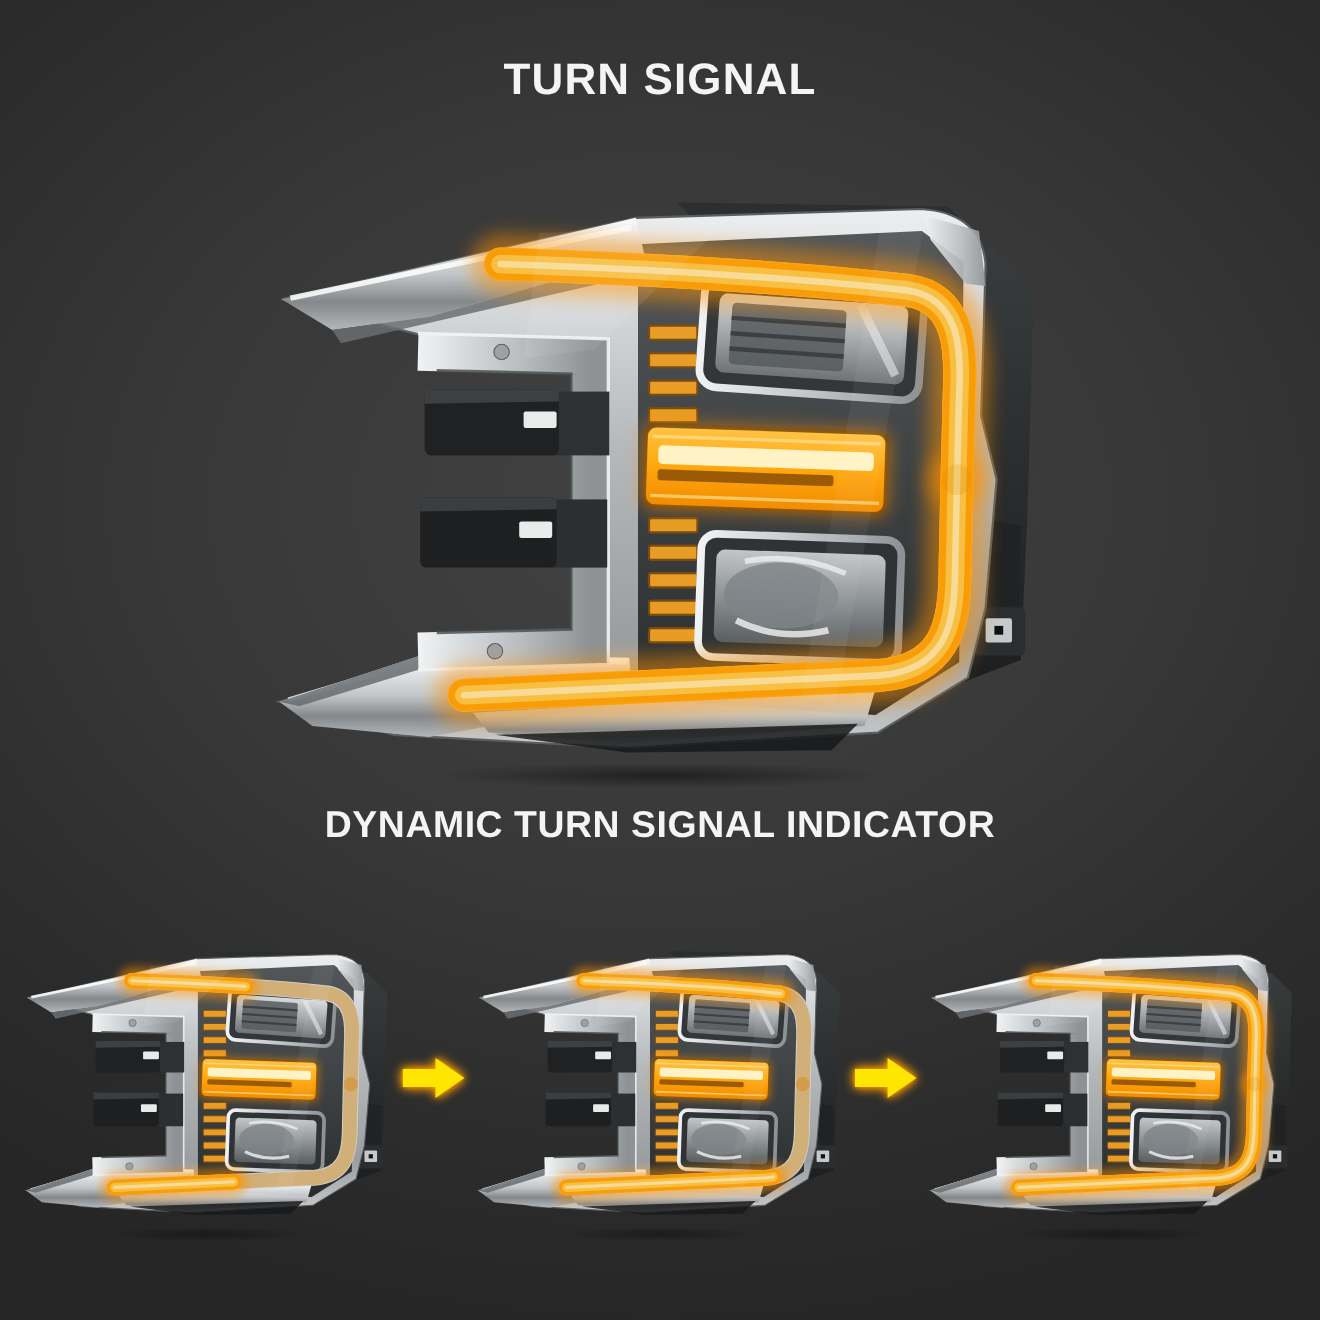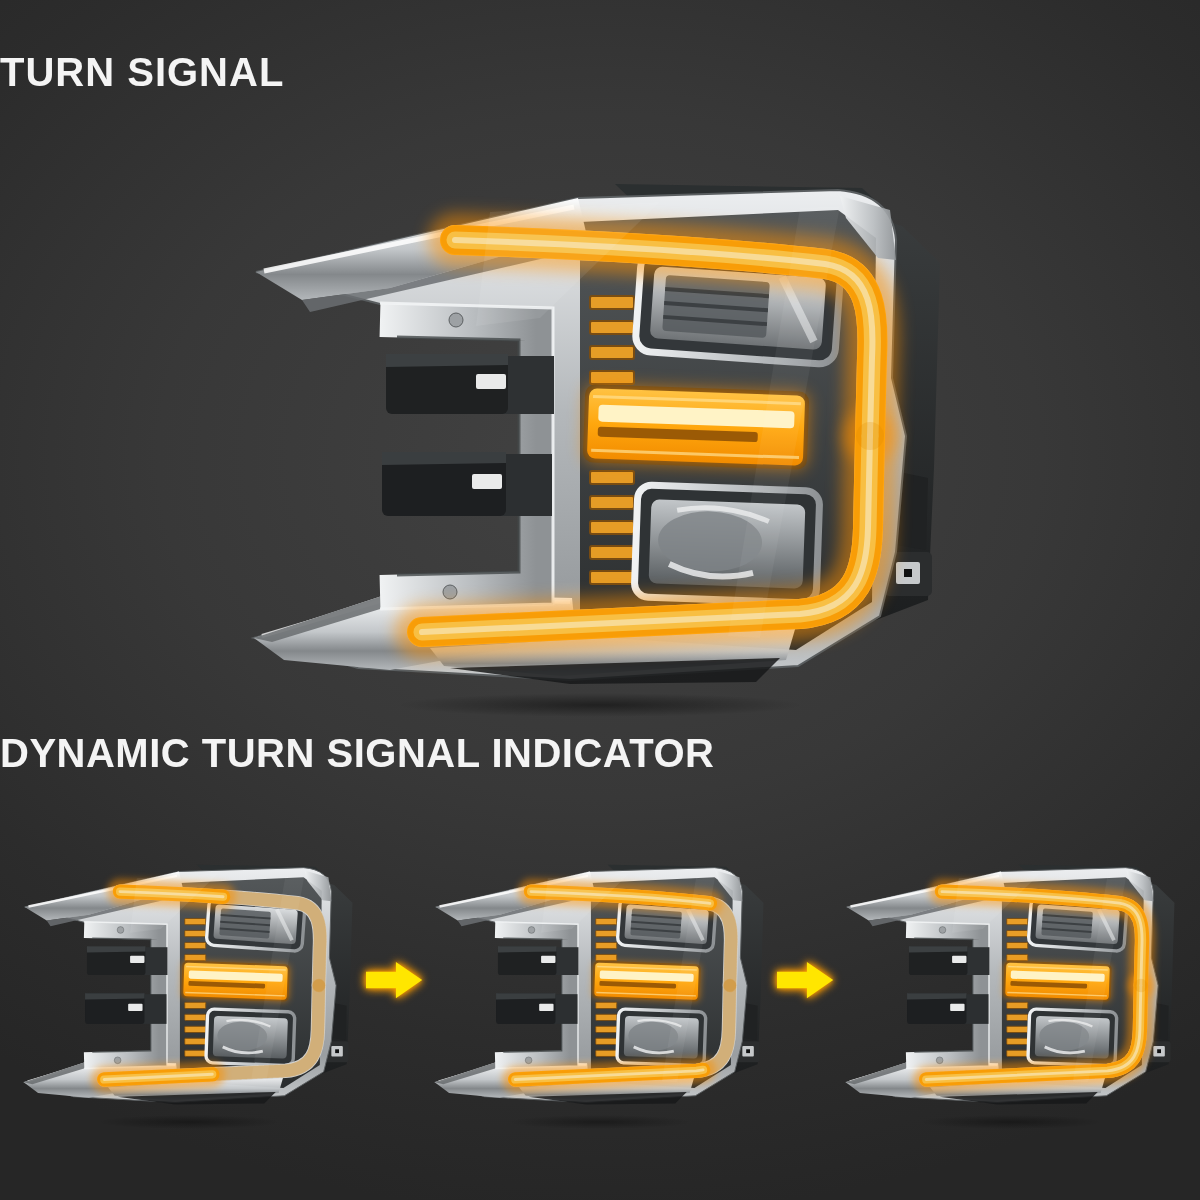--- a/index.html
+++ b/index.html
@@ -2,25 +2,25 @@
 <html><head>
 <meta charset="utf-8">
 <style>
   html,body{margin:0;padding:0;background:#1e1e1e;}
   .page{
     position:relative;width:1200px;height:1200px;overflow:hidden;
     background:radial-gradient(ellipse 980px 760px at 50% 38%, #424242 0%, #383838 45%, #2c2c2c 78%, #262626 100%);
     font-family:"Liberation Sans", sans-serif;
   }
   .title,.subtitle{
-    position:absolute;left:0;width:100%;margin:0;
+    position:absolute;left:0;width:100%;margin:0;text-align:center;
     color:#f4f4f4;font-weight:bold;letter-spacing:1px;
   }
   .title{top:50px;font-size:40px;}
-  .subtitle{top:731px;font-size:40px;letter-spacing:.5px;}
+  .subtitle{top:731px;font-size:34px;letter-spacing:.5px;}
   .hero{position:absolute;left:240px;top:168px;width:720px;height:540px;margin:0;}
   .hero svg{width:100%;height:100%;overflow:visible;}
   .floor-shadow{
     position:absolute;left:310px;top:688px;width:580px;height:34px;
     background:radial-gradient(ellipse 50% 50% at 50% 50%, rgba(0,0,0,.45), rgba(0,0,0,0) 70%);
   }
   .sequence{
     position:absolute;left:0;top:846px;width:1200px;height:280px;
     display:flex;align-items:center;justify-content:center;gap:4px;
   }

